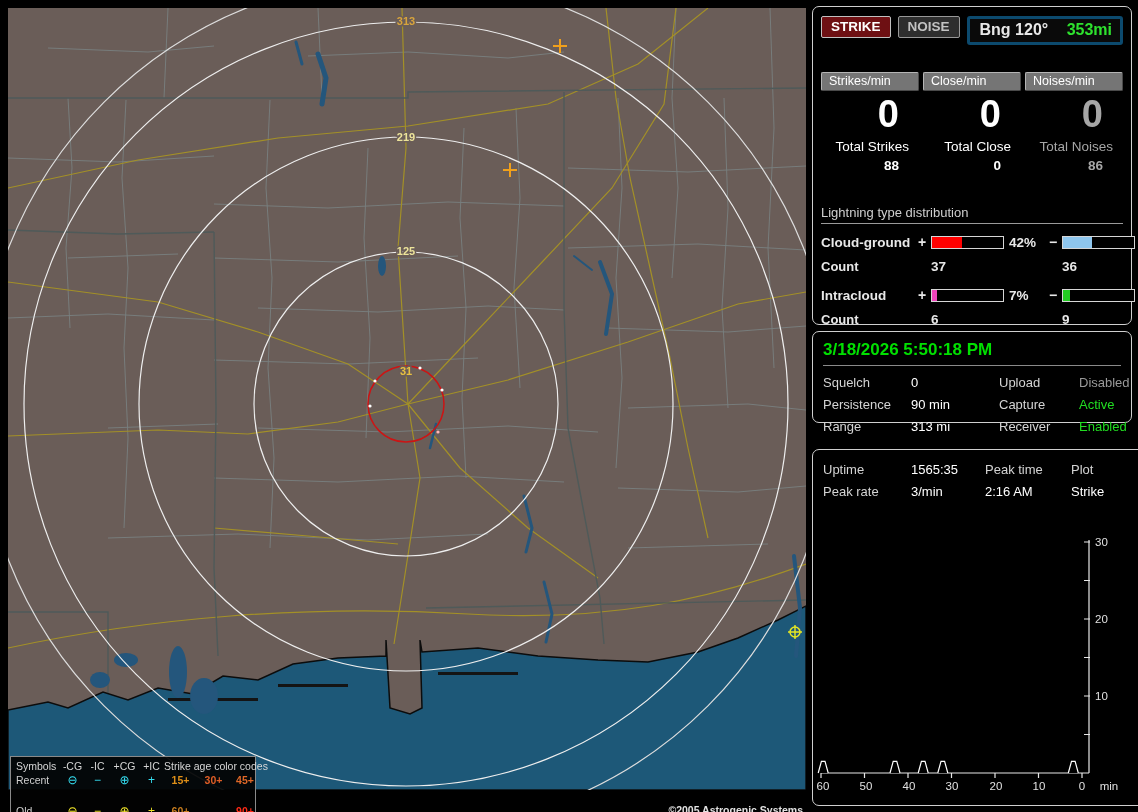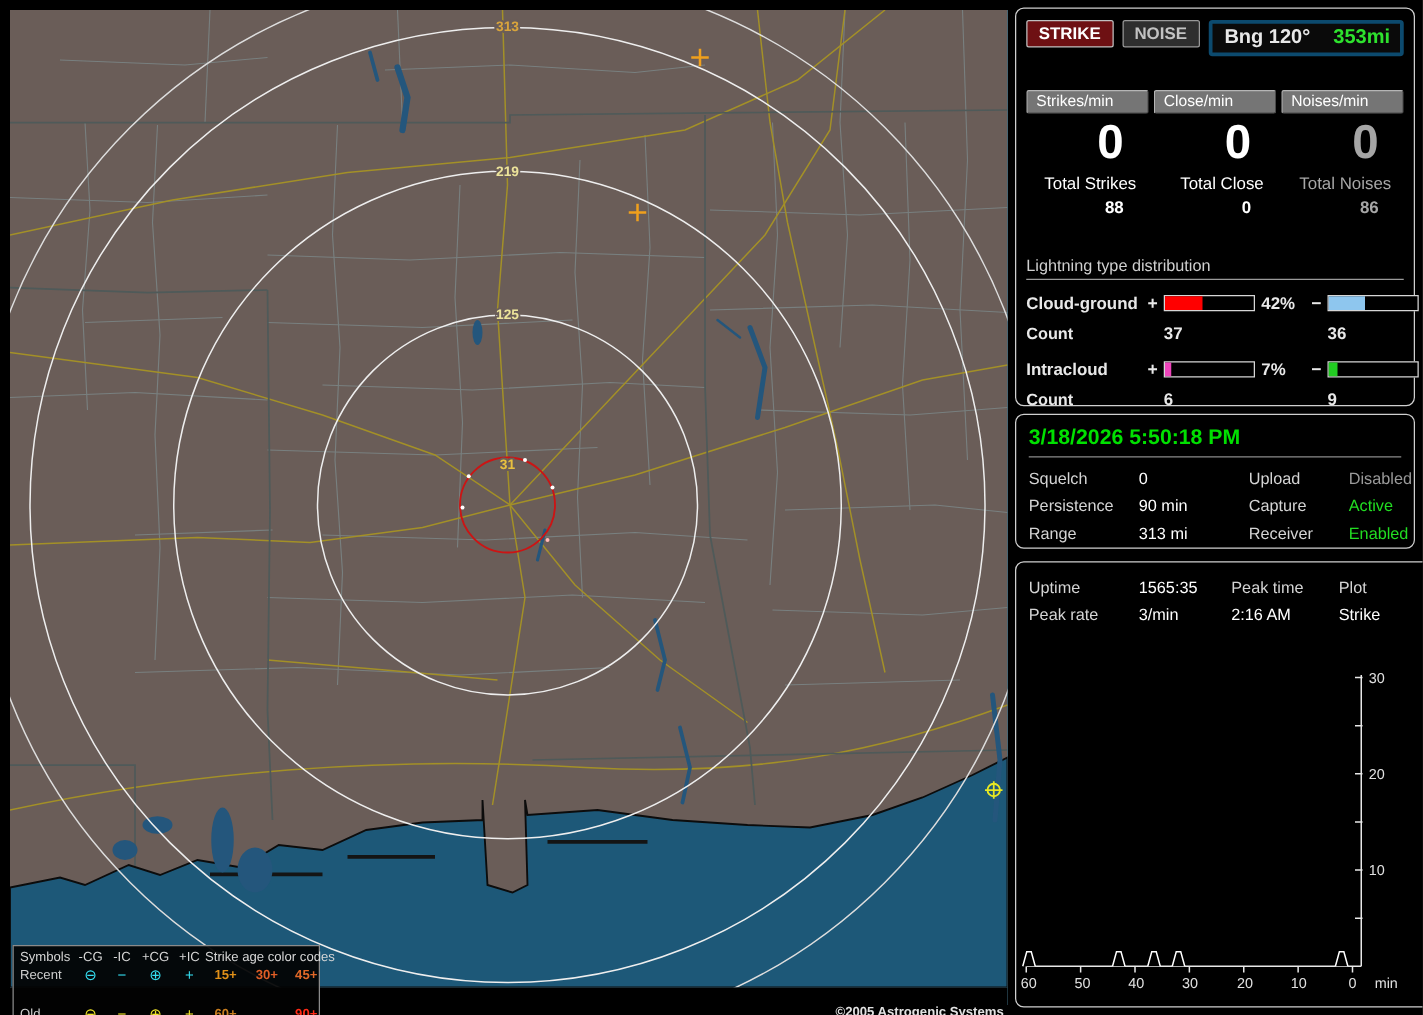--- a/index.html
+++ b/index.html
@@ -1,35 +1,35 @@
 <!DOCTYPE html>
 <html><head>
 <meta charset="utf-8">
 <style>
   html,body{margin:0;padding:0;background:#000;}
   body{width:1138px;height:812px;position:relative;overflow:hidden;
        font-family:"Liberation Sans",sans-serif;-webkit-font-smoothing:antialiased;}
   
-  #map-wrap{position:absolute;left:8px;top:8px;width:798px;height:796px;background:#7dd3fc;}
+  #map-wrap{position:absolute;left:8px;top:8px;width:798px;height:796px;background:#0f766e;}
   #map-svg{display:block;}
   #copyright-bar{position:absolute;left:0;top:782px;width:798px;height:14px;background:#000;
        color:#e2e2e2;font-size:10.5px;text-align:right;padding-top:14px;box-sizing:border-box;padding-right:3px;font-weight:bold;}
   
   #legend{position:absolute;left:2px;top:748px;width:246px;background:rgba(2,2,2,.93);
        border:1px solid #8a8a8a;box-sizing:border-box;padding:2px 4px 3px 5px;
        font-size:10.5px;color:#cfcfcf;line-height:14px;}
   .lg-grid{display:grid;grid-template-columns:44px 25px 25px 29px 25px 33px 33px 30px;align-items:center;}
   .lg-head{color:#d6d6d6;}
   .lg-age-head{grid-column:6 / span 3;text-align:center;white-space:nowrap;}
   .lg-sym{text-align:center;font-size:12px;line-height:13px;}
   .lg-age{text-align:center;font-weight:bold;}
   
   .panel{position:absolute;background:#000;border:1px solid #cfcfcf;border-radius:7px;box-sizing:border-box;color:#e8e8e8;}
   #panel-counters{left:812px;top:6px;width:320px;height:319px;padding:9px 8px 0 8px;}
-  #panel-status{left:812px;top:331px;width:320px;height:108px;padding:8px 10px 0 10px;}
+  #panel-status{left:812px;top:331px;width:320px;height:92px;padding:8px 10px 0 10px;}
   #panel-stats{left:812px;top:449px;width:352px;height:357px;padding:12px 8px 0 10px;}
   .btnrow{display:flex;align-items:flex-start;}
   .tbtn{font-weight:bold;font-size:13.5px;padding:2px 9px 3px 9px;border-radius:2px;margin-right:7px;cursor:pointer;}
   .tbtn.strike{background:#6e1013;color:#fff;border:1px solid #c0c0c0;}
   .tbtn.noise{background:#2e2e2e;color:#c2c2c2;border:1px solid #989898;}
   .bngbox{margin-left:auto;background:#0a0a0a;border:3px solid #0c4a6e;border-radius:3px;
        font-weight:bold;font-size:16px;padding:2px 8px 3px 10px;white-space:nowrap;}
   .bngbox .rng{color:#2ee22e;margin-left:14px;}
   .cols3{display:grid;grid-template-columns:1fr 1fr 1fr;column-gap:4px;margin-top:27px;}
   .chip{display:block;margin:0 auto;background:#757575;color:#fff;font-size:12.5px;

